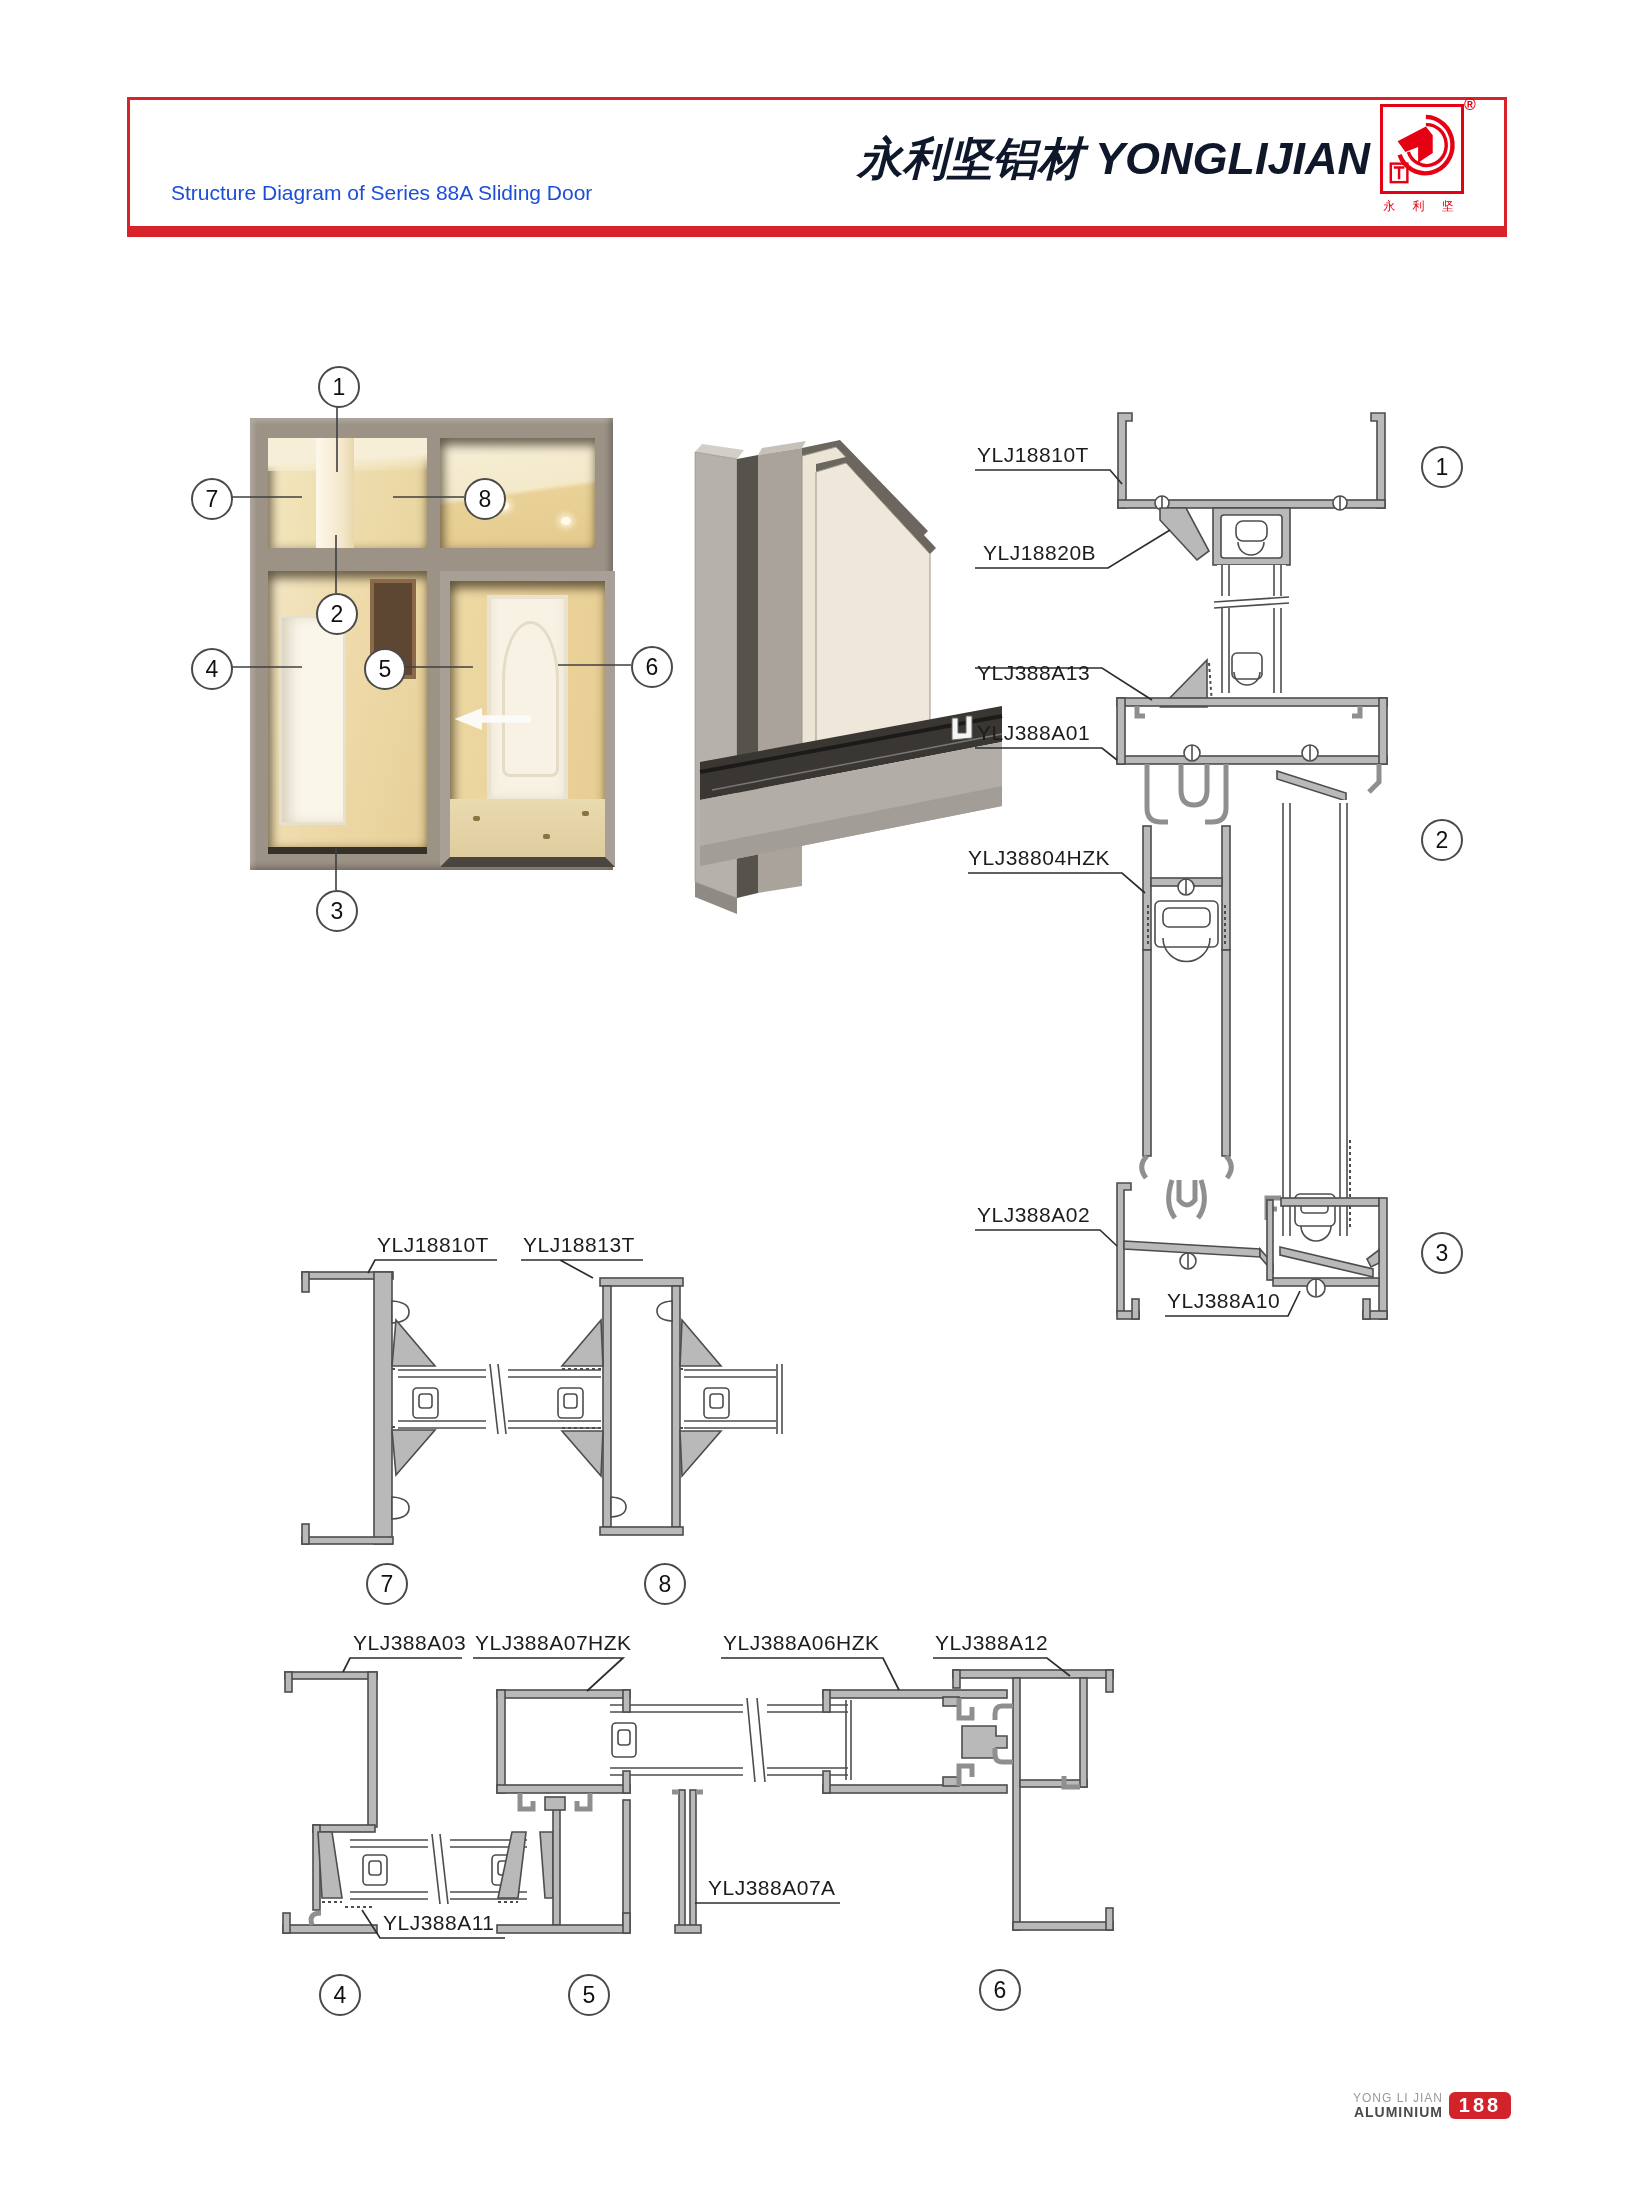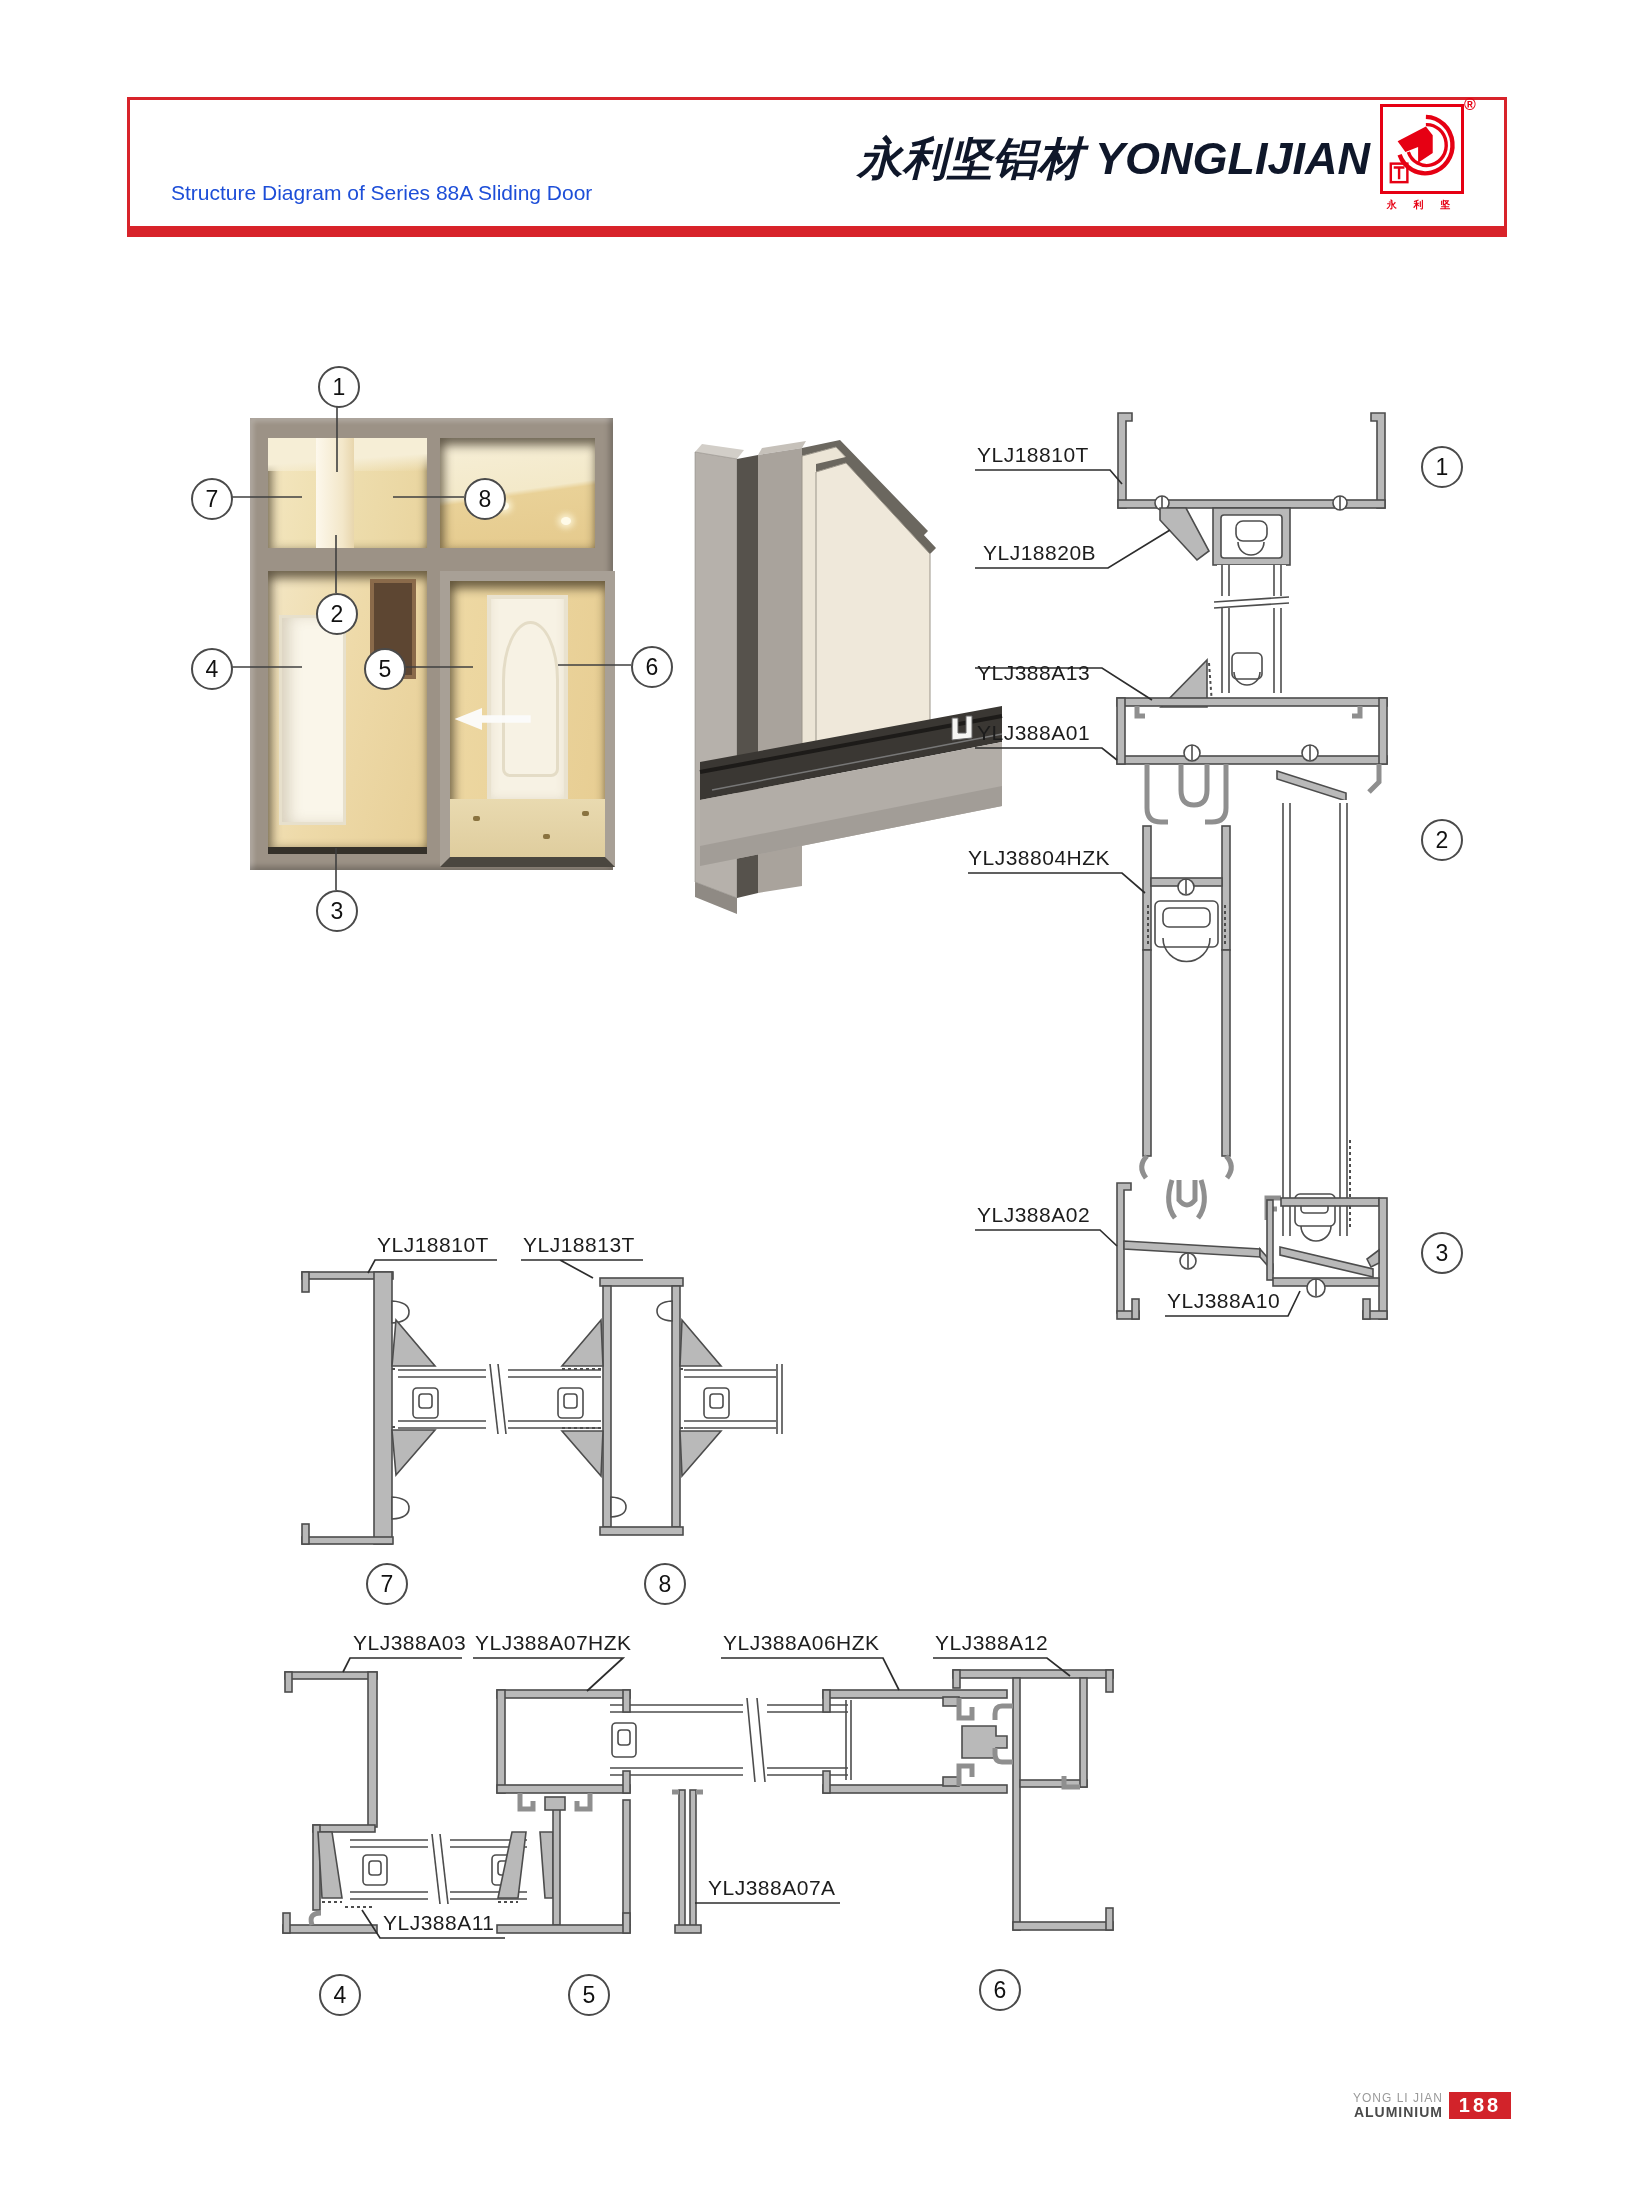--- a/index.html
+++ b/index.html
@@ -10,21 +10,21 @@
   .hband{position:absolute;left:127px;top:97px;width:1374px;height:129px;
          border:3px solid #d8232a;border-bottom:none;}
   .hbar{position:absolute;left:127px;top:226px;width:1380px;height:11px;background:#d8232a;}
   .tzh{position:absolute;left:156px;top:110px;font-size:37px;color:#8c8c8c;letter-spacing:3px;}
   .ten{position:absolute;left:171px;top:181px;font-size:21px;color:#1d4ed8;}
   .brand{position:absolute;left:850px;top:129px;width:520px;text-align:right;color:#0f172a;
          font-weight:bold;font-style:italic;font-size:45px;white-space:nowrap;}
   .logo{position:absolute;left:1379px;top:104px;width:86px;text-align:center;}
   .logo-box{width:78px;height:84px;border:3px solid #e60013;margin:0 auto;background:#fff;}
   .logo-reg{position:absolute;left:1464px;top:96px;color:#e60013;font-size:16px;font-weight:bold;}
-  .logo-chars{color:#e60013;font-size:10px;font-weight:bold;letter-spacing:7px;margin-top:4px;white-space:nowrap;}
+  .logo-chars{color:#e60013;font-size:12px;font-weight:normal;letter-spacing:7px;margin-top:4px;white-space:nowrap;}
 
   
   .win{position:absolute;left:250px;top:418px;width:363px;height:452px;background:#9c9286;
        box-shadow:inset -3px -3px 6px rgba(0,0,0,.28), inset 3px 3px 5px rgba(255,255,255,.28);}
   .pane{position:absolute;overflow:hidden;
         box-shadow:inset 0 8px 10px rgba(35,25,12,.55), inset 6px 0 8px rgba(35,25,12,.3);}
   .pane.tl{left:18px;top:20px;width:159px;height:110px;
         background:linear-gradient(100deg,#f4e6c0 0%,#efe0b2 35%,#e9d49e 100%);}
   .pane.tr{left:190px;top:20px;width:155px;height:110px;
         background:linear-gradient(172deg,#f7efd8 0%,#f3e9c9 48%,#e9d197 52%,#e5ca8d 100%);}
@@ -64,21 +64,21 @@
 
   
   .plabel{position:absolute;font-size:21px;color:#1c1c1c;white-space:nowrap;letter-spacing:.5px;text-align:center;}
   .callout{position:absolute;width:38px;height:38px;border:2px solid #4a4a4a;border-radius:50%;
            background:#fff;font-size:23px;color:#111;display:flex;align-items:center;justify-content:center;}
 
   
   .f1{position:absolute;left:1260px;top:2091px;width:183px;text-align:right;font-size:12px;color:#9a9a9a;letter-spacing:1px;}
   .f2{position:absolute;left:1260px;top:2104px;width:183px;text-align:right;font-size:14px;color:#4a4a4a;font-weight:bold;letter-spacing:1px;}
   .fpage{position:absolute;left:1449px;top:2092px;width:62px;height:27px;background:#d2232a;color:#fff;
-         font-size:20px;font-weight:bold;text-align:center;line-height:27px;letter-spacing:3px;}
+         font-size:20px;font-weight:bold;text-align:center;line-height:27px;letter-spacing:3px;border-radius:6px;}
 </style>
 </head>
 <body>
 
 <div class="page">
 
   <div class="hband"></div>
   <div class="hbar"></div>
   <div class="ten">Structure Diagram of Series 88A Sliding Door</div>
   <div class="brand">

